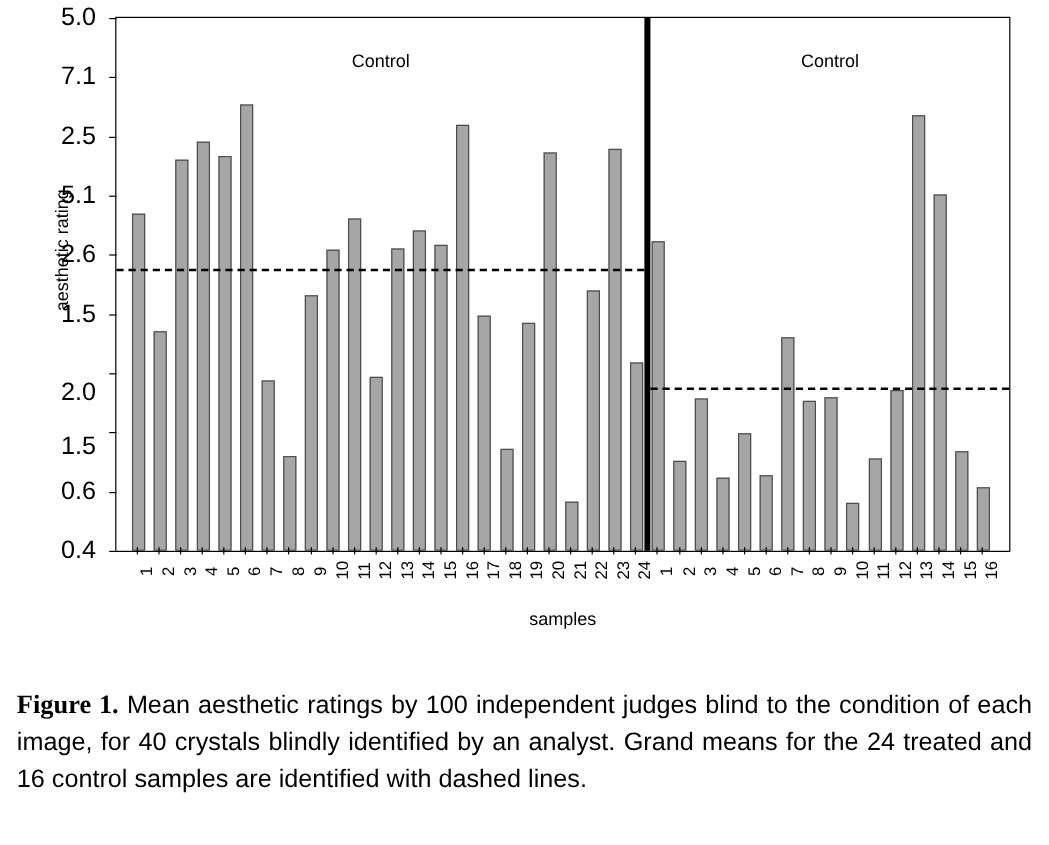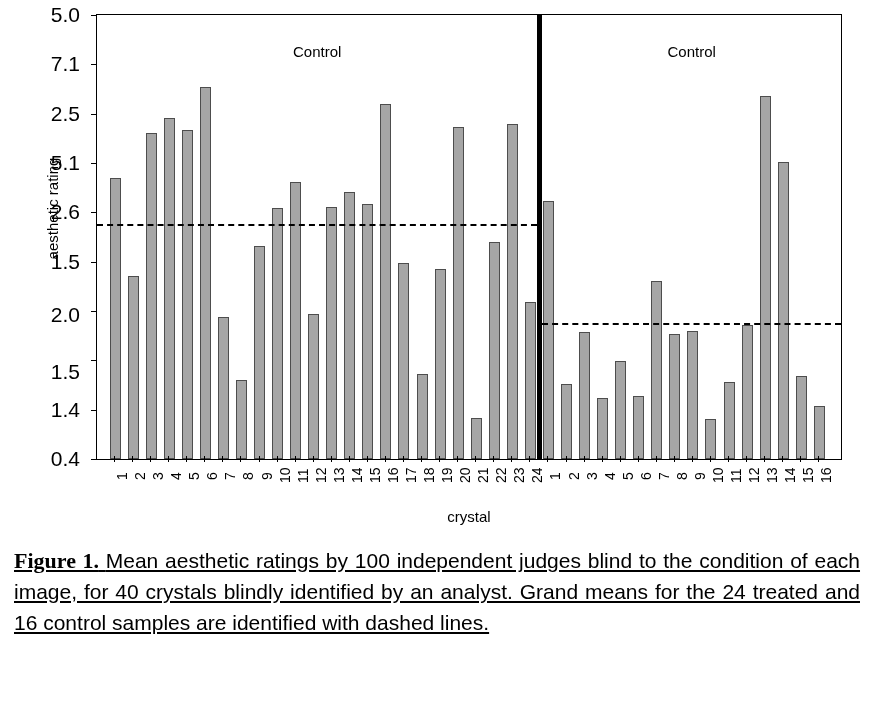--- a/index.html
+++ b/index.html
@@ -144,27 +144,26 @@
     top: 508px;
     width: 746px;
     text-align: center;
     font-size: 15px;
   }
 
   
   #caption {
     position: absolute;
     left: 14px;
-    top: 545px;
+    top: 571px;
     width: 846px;
     font-family: "Liberation Sans", sans-serif;
     font-size: 21px;
     line-height: 31px;
     text-align: justify;
-    text-decoration: underline;
   }
   #caption .figlabel {
     font-family: "Liberation Serif", serif;
     font-weight: bold;
     font-size: 22px;
   }
 </style>
 </head>
 <body>
 
@@ -181,25 +180,25 @@
           <div class="ytick-label" style="top: 49.3333px;">7.1</div>
           <div class="ytick-mark" style="top: 49.3333px;"></div>
           <div class="ytick-label" style="top: 98.6667px;">2.5</div>
           <div class="ytick-mark" style="top: 98.6667px;"></div>
           <div class="ytick-label" style="top: 148px;">5.1</div>
           <div class="ytick-mark" style="top: 148px;"></div>
           <div class="ytick-label" style="top: 197.333px;">2.6</div>
           <div class="ytick-mark" style="top: 197.333px;"></div>
           <div class="ytick-label" style="top: 246.667px;">1.5</div>
           <div class="ytick-mark" style="top: 246.667px;"></div>
-          <div class="ytick-label" style="top: 300px; text-align: center;">2.0</div>
+          <div class="ytick-label" style="top: 312px; text-align: center;">2.0</div>
           <div class="ytick-mark" style="top: 296px;"></div>
           <div class="ytick-label" style="top: 357px;">1.5</div>
           <div class="ytick-mark" style="top: 345.333px;"></div>
-          <div class="ytick-label" style="top: 394.667px;">1.4</div>
+          <div class="ytick-label" style="top: 394.667px;">0.6</div>
           <div class="ytick-mark" style="top: 394.667px;"></div>
           <div class="ytick-label" style="top: 444px;">0.4</div>
           <div class="ytick-mark" style="top: 444px;"></div>
         </div>
       <div id="bars">
           <div class="bar" style="left: 12.5583px; width: 11px; height: 281.2px;"></div>
           <div class="bar" style="left: 30.6165px; width: 11px; height: 182.533px;"></div>
           <div class="bar" style="left: 48.6748px; width: 11px; height: 325.6px;"></div>
           <div class="bar" style="left: 66.733px; width: 11px; height: 341.387px;"></div>
           <div class="bar" style="left: 84.7913px; width: 11px; height: 328.56px;"></div>
@@ -321,21 +320,21 @@
         <div class="xtick-mark" style="left: 650.097px;"></div>
         <div class="xtick" style="left: 661.155px;"><span>13</span></div>
         <div class="xtick-mark" style="left: 668.155px;"></div>
         <div class="xtick" style="left: 679.214px;"><span>14</span></div>
         <div class="xtick-mark" style="left: 686.214px;"></div>
         <div class="xtick" style="left: 697.272px;"><span>15</span></div>
         <div class="xtick-mark" style="left: 704.272px;"></div>
         <div class="xtick" style="left: 715.33px;"><span>16</span></div>
         <div class="xtick-mark" style="left: 722.33px;"></div>
       </div>
-    <div id="xlabel">crystal</div>
+    <div id="xlabel">samples</div>
   </div>
 
   <div id="caption">
     <span class="figlabel">Figure 1.</span>
     <span>Mean aesthetic ratings by 100 independent judges blind to the condition of each image, for 40 crystals blindly identified by an analyst. Grand means for the 24 treated and 16 control samples are identified with dashed lines.</span>
   </div>
 
 </div>
 
 </body></html>

